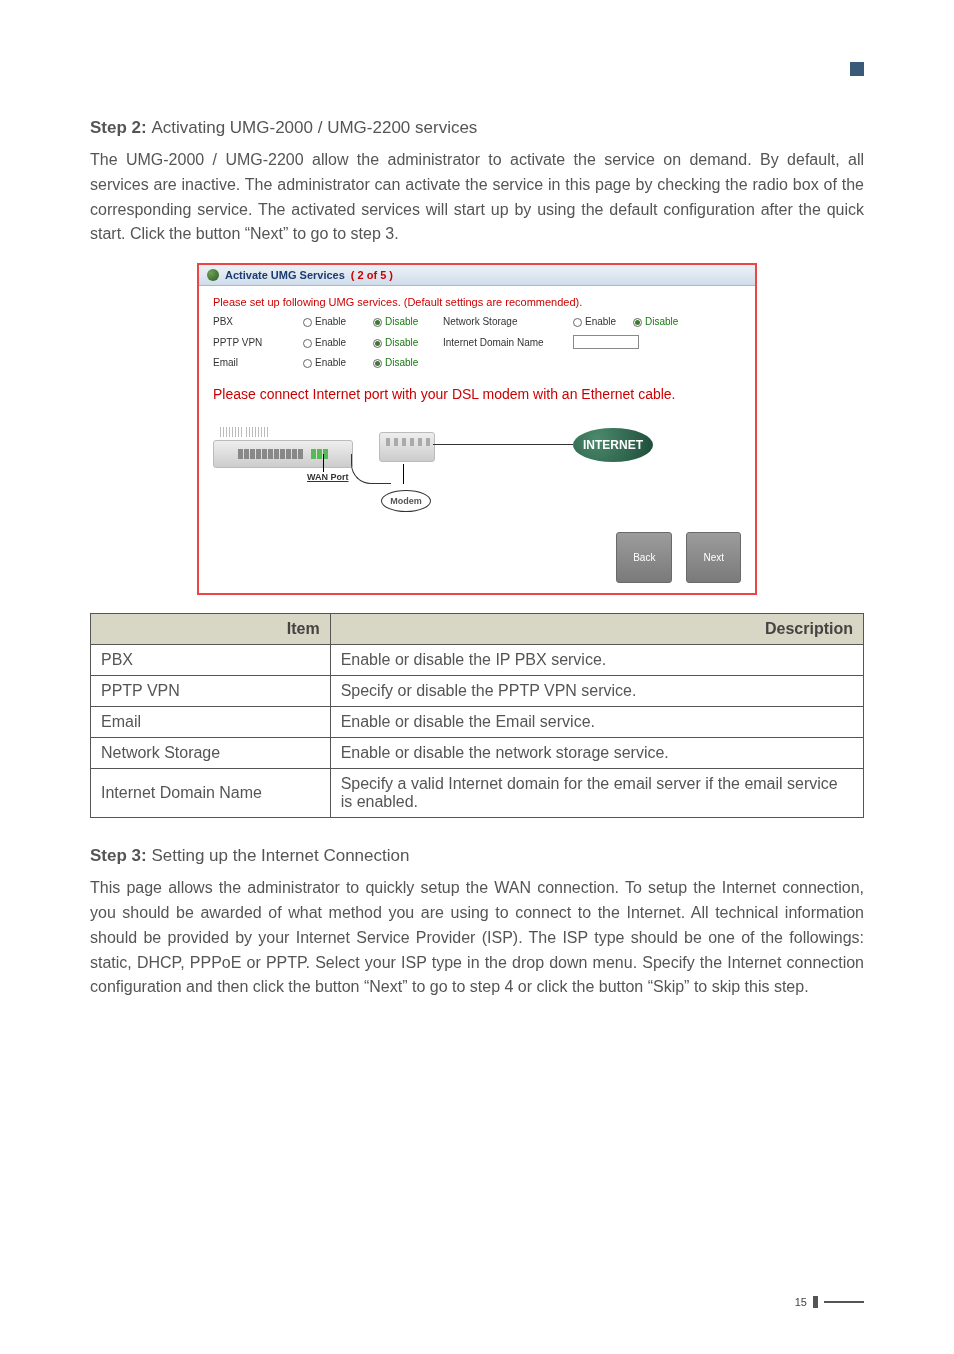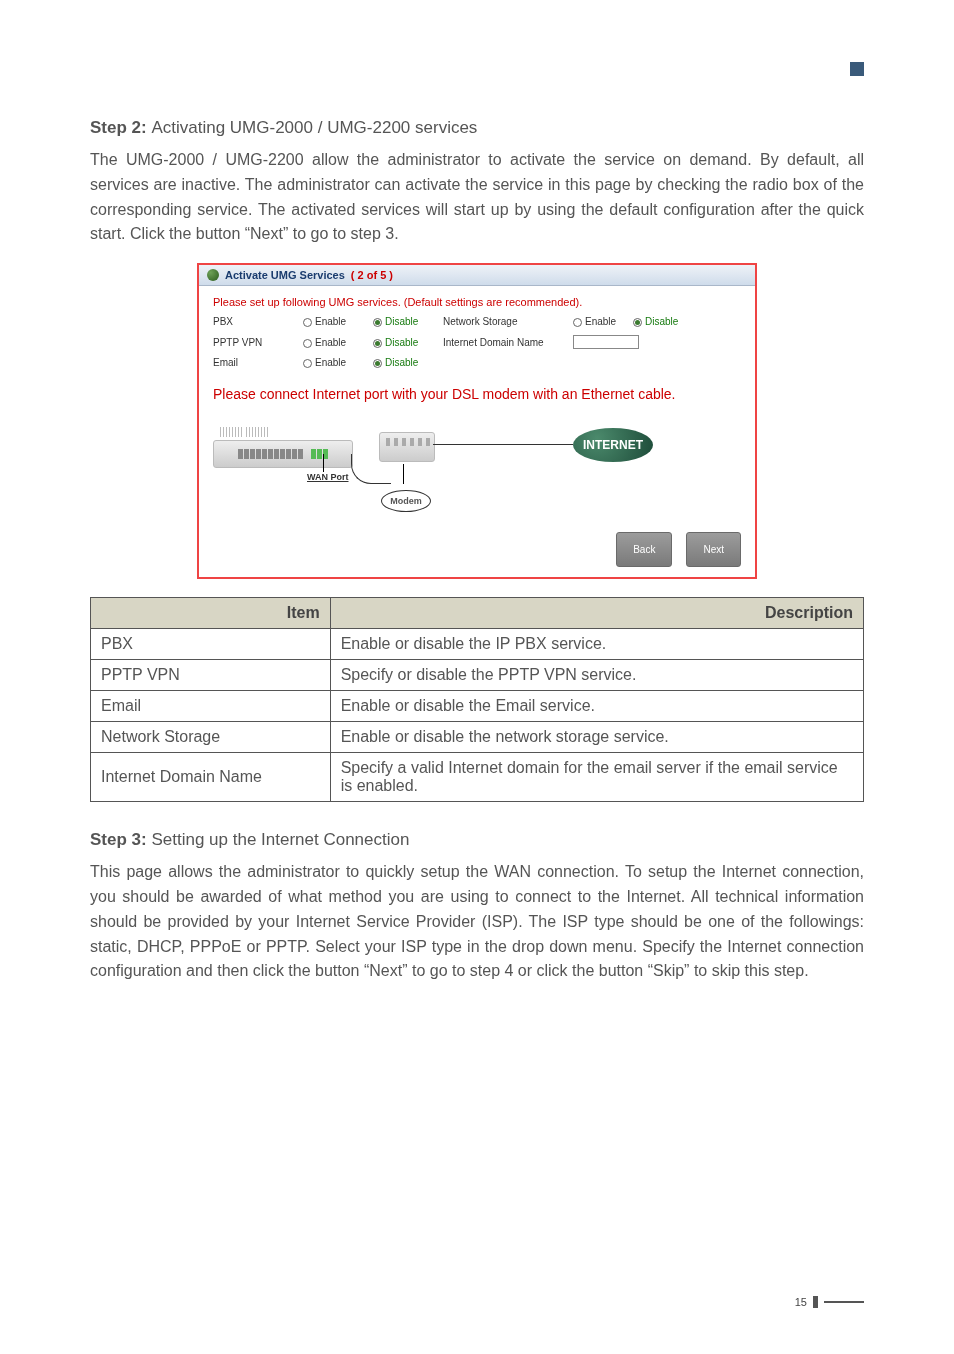--- a/index.html
+++ b/index.html
@@ -68,21 +68,21 @@
   .modemline{position:absolute;left:190px;top:54px;width:1px;height:20px;background:#000;}
   .modemellipse{position:absolute;left:168px;top:80px;width:50px;height:22px;border:1px solid #333;border-radius:50%;
     font-size:9px;font-weight:700;display:flex;align-items:center;justify-content:center;background:#fff;}
   .wire{position:absolute;left:138px;top:44px;width:40px;height:30px;border-bottom:1px solid #333;border-left:1px solid #333;border-bottom-left-radius:20px;}
   .wire2{position:absolute;left:220px;top:34px;width:140px;height:30px;border-top:1px solid #333;}
   .inetbubble{position:absolute;left:360px;top:18px;width:80px;height:34px;border-radius:50%;
     background:radial-gradient(circle at 30% 30%,#4b8a6c,#1c4a38);color:#fff;font-size:12px;font-weight:700;
     display:flex;align-items:center;justify-content:center;}
   .shot-btns{display:flex;justify-content:flex-end;gap:14px;padding:4px 14px 10px 0;}
   .shot-btns .b{font-size:10px;color:#fff;background:linear-gradient(#9c9c9c,#7a7a7a);
-    padding:11px 16px;border-radius:3px;border:1px solid #6a6a6a;}
+    padding:19px 16px;border-radius:3px;border:1px solid #6a6a6a;}
   
   table.def { width:100%; border-collapse:collapse; margin:14px 0 24px 0;}
   table.def th, table.def td { border:1.5px solid #555; font-size:16px; padding:6px 10px;}
   table.def th { background:#d8d6c5; text-align:right; font-weight:700; color:#444;}
   table.def td.item { width:31%; }
   
   .pagefoot{ position:absolute; bottom:46px; right:90px; font-size:11px; color:#444;
     display:flex; align-items:center; gap:6px;}
   .pagefoot .line{width:40px;height:2px;background:#555;display:inline-block;}
   .pagefoot .cap{width:5px;height:12px;background:#555;display:inline-block;}

